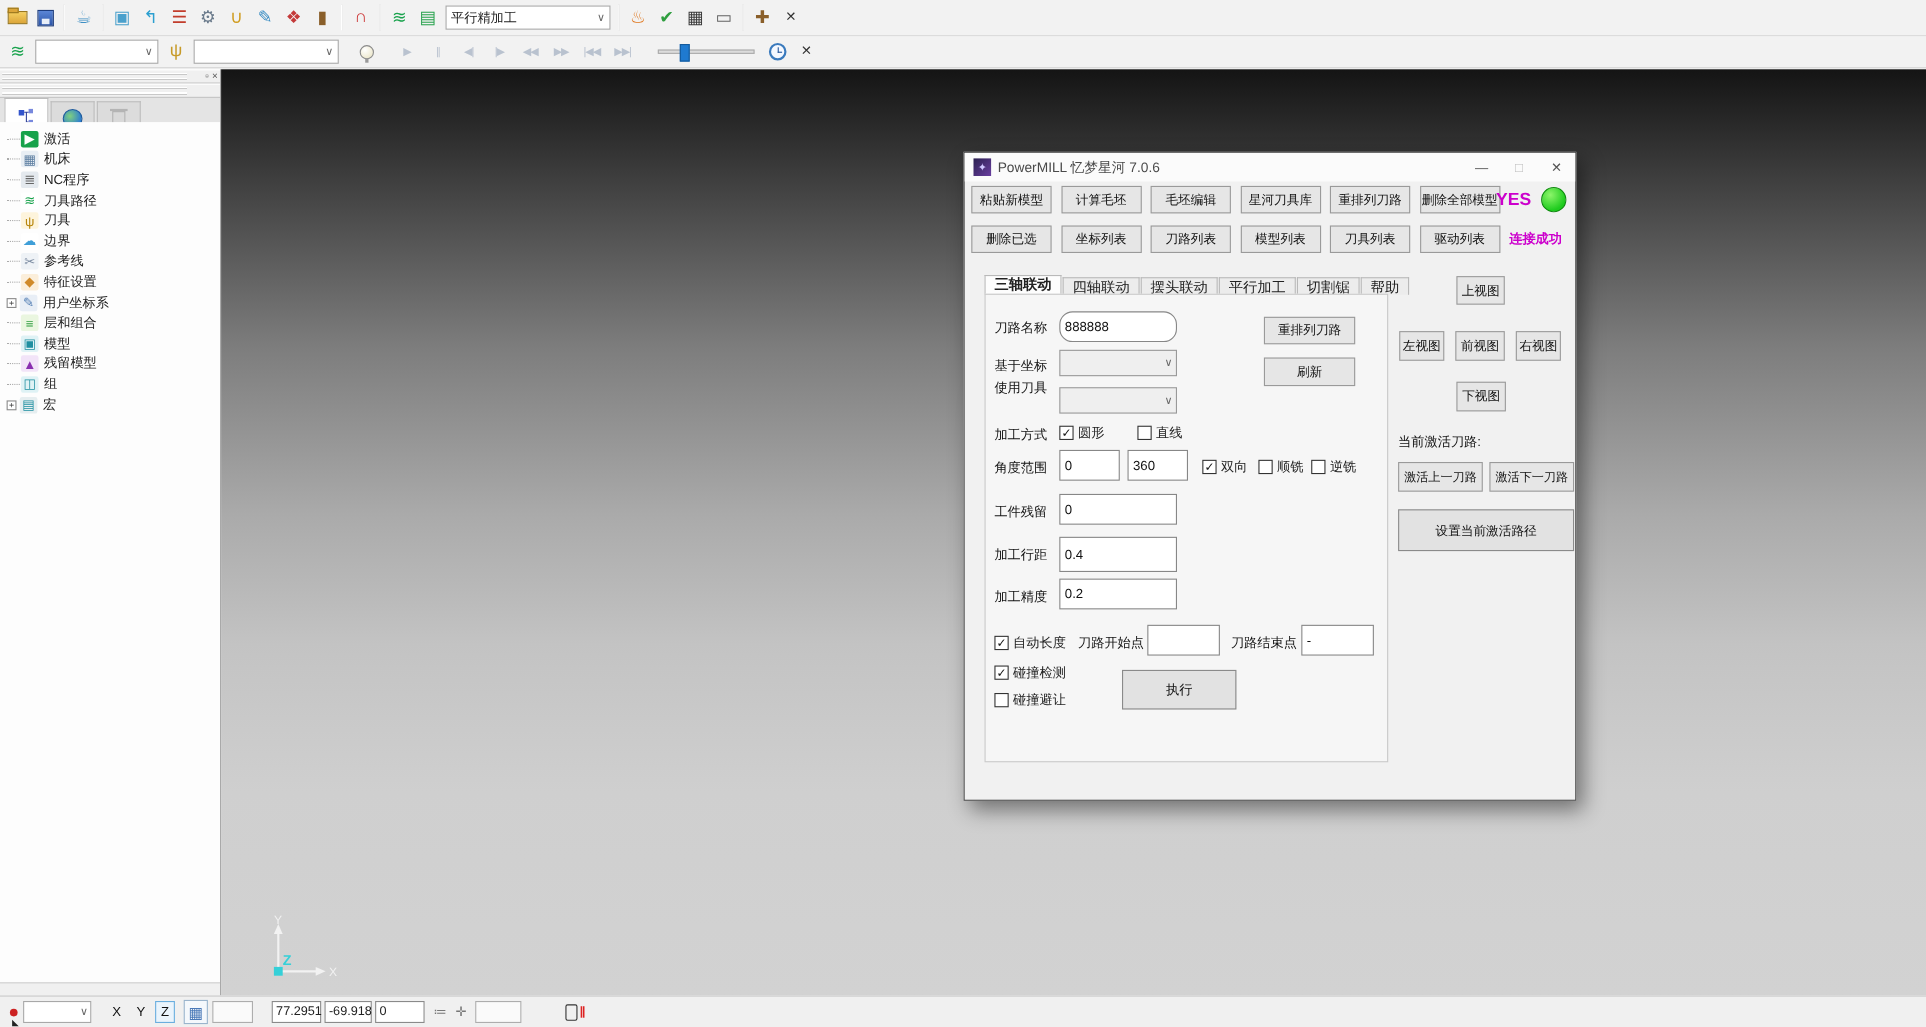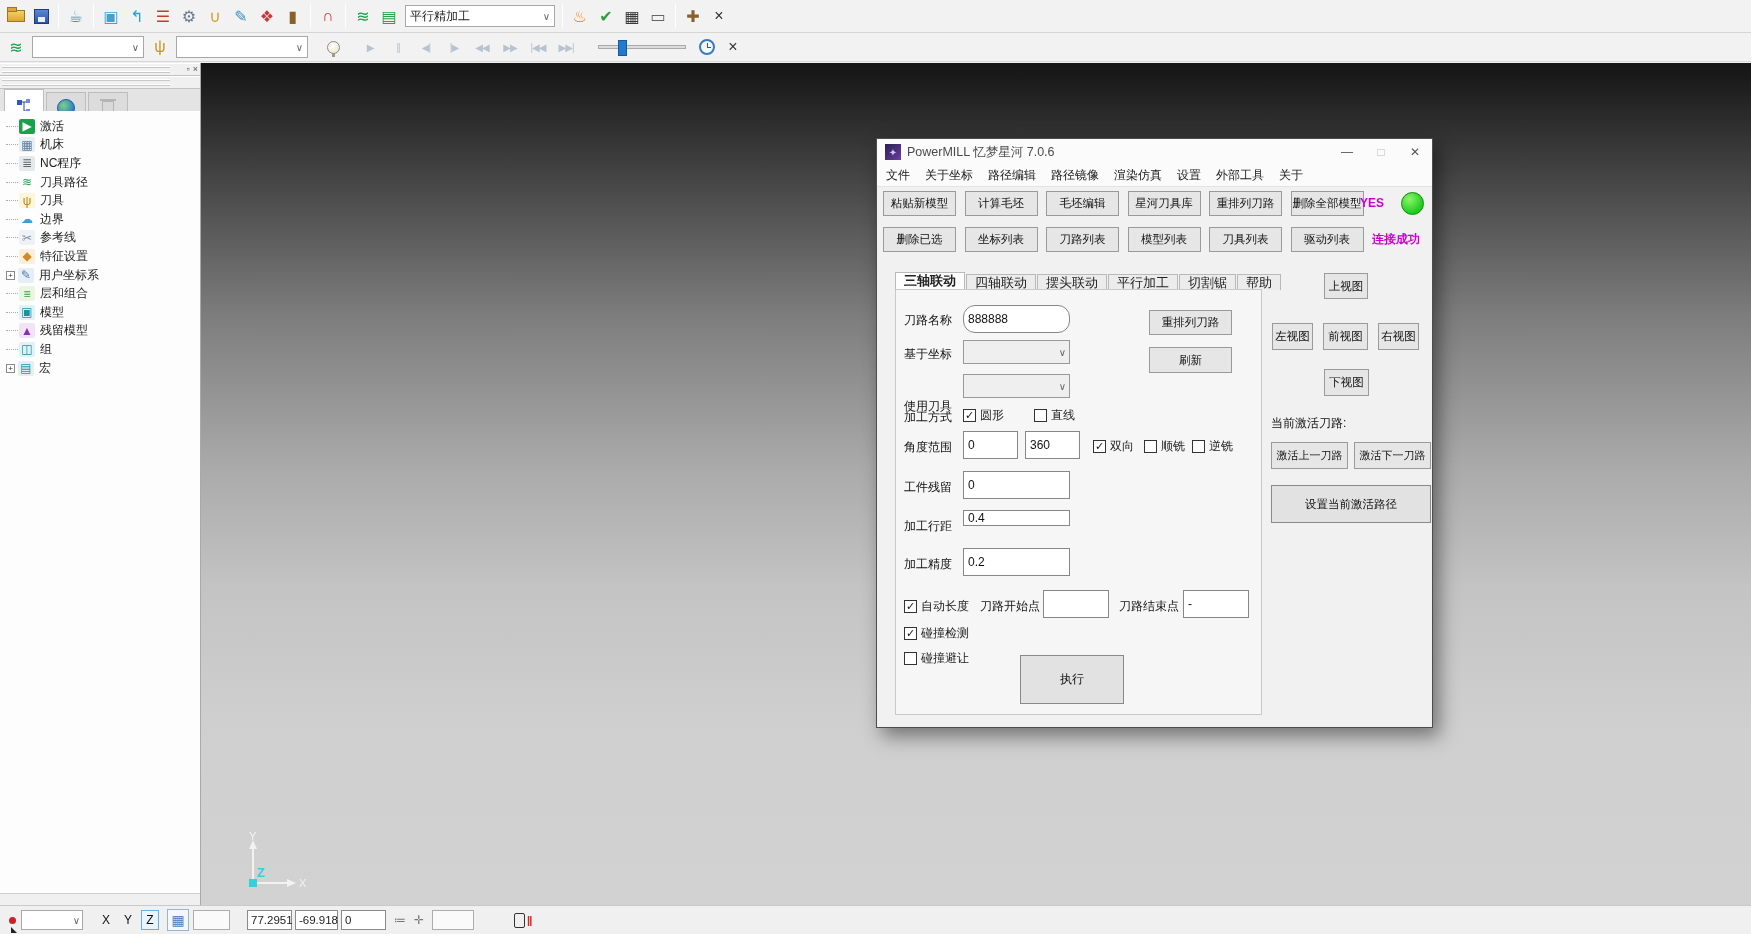--- a/index.html
+++ b/index.html
@@ -70,21 +70,21 @@
   .dlg-winbtn { width:34px; display:flex; align-items:center; justify-content:center; font-size:12px; color:#555; }
   .dlg-winbtn.max { color:#bbb; }
   .dlg-menubar { height:22px; background:#fbfbfb; border-bottom:1px solid #e3e3e3; display:flex; align-items:center; padding-left:9px; gap:15px; }
   .mitem { color:#1a1a1a; }
   .dlg-body { position:relative; height:542px; }
 
   .dbtn { position:static; height:25px; flex:0 0 73px; background:#e6e6e6; border:1px solid #9a9a9a;
           font:11.5px "Liberation Sans","DejaVu Sans",sans-serif; color:#111; white-space:nowrap; overflow:hidden; }
   .btnrow { position:absolute; left:6px; display:flex; gap:8.5px; }
   .magenta { color:#cc00cc; font-weight:bold; }
-  #yes-flag { position:absolute; left:483px; top:4px; height:25px; line-height:25px; font-size:12px; }
+  #yes-flag { position:absolute; left:483px; top:4px; height:25px; line-height:25px; font-size:16px; }
   #conn-ok { position:absolute; left:495px; top:40px; height:25px; line-height:25px; font-size:12px; }
   #green-light { position:absolute; left:524px; top:5px; width:23px; height:23px; border-radius:50%;
      background:radial-gradient(circle at 35% 30%,#8cf56a,#1ecb1e 70%); border:1px solid #0e8a0e; }
 
   #dlg-tabs { position:absolute; left:18px; top:85px; display:flex; align-items:flex-end; height:18px; }
   .tab { height:16px; padding:0 8px; line-height:16px; background:#ececec; border:1px solid #b9b9b9; border-bottom:none; font-size:13px; margin-right:1px; color:#222; }
   .tab.active { height:18px; background:#fdfdfd; font-weight:bold; }
   #tab-panel { position:absolute; left:18px; top:102px; width:367px; height:426px; background:#f6f6f6; border:1px solid #c9c9c9; }
 
   .flabel { position:absolute; left:8px; color:#111; font-size:12px; white-space:nowrap; }
@@ -303,30 +303,20 @@
     <div id="dialog" style="left:675px">
       <div class="dlg-titlebar">
         <span class="dlg-appicon">✦</span>
         <span class="dlg-title">PowerMILL 忆梦星河  7.0.6</span>
         <span class="dlg-winbtns">
           <span class="dlg-winbtn">—</span>
           <span class="dlg-winbtn max">□</span>
           <span class="dlg-winbtn">✕</span>
         </span>
       </div>
-      <div class="dlg-menubar">
-          <span class="mitem">文件</span>
-          <span class="mitem">关于坐标</span>
-          <span class="mitem">路径编辑</span>
-          <span class="mitem">路径镜像</span>
-          <span class="mitem">渲染仿真</span>
-          <span class="mitem">设置</span>
-          <span class="mitem">外部工具</span>
-          <span class="mitem">关于</span>
-        </div>
       <div class="dlg-body">
 
         <div class="btnrow" style="top:4px">
             <button class="dbtn">粘贴新模型</button>
             <button class="dbtn">计算毛坯</button>
             <button class="dbtn">毛坯编辑</button>
             <button class="dbtn">星河刀具库</button>
             <button class="dbtn">重排列刀路</button>
             <button class="dbtn">删除全部模型</button>
           </div>
@@ -356,21 +346,21 @@
           <input class="txt" style="left: 67px; top: 15px; width: 107px; height: 28px; border-radius: 12px;" value="888888">
           <button class="pbtn" style="left:253px;top:20px;width:83px;height:25px">重排列刀路</button>
 
           <span class="flabel" style="top:56px">基于坐标</span>
           <div class="combo" style="left:67px;top:50px;width:107px;height:24px">
             <span></span>
             <span class="chev">∨</span>
           </div>
           <button class="pbtn" style="left:253px;top:57px;width:83px;height:26px">刷新</button>
 
-          <span class="flabel" style="top:108px">使用刀具</span>
+          <span class="flabel" style="top:76px">使用刀具</span>
           <div class="combo" style="left:67px;top:84px;width:107px;height:24px">
             <span></span>
             <span class="chev">∨</span>
           </div>
 
           <span class="flabel" style="top:119px">加工方式</span>
           <span class="cbrow" style="left:67px;top:117px">
             <span class="cb on"></span>
             <span>圆形</span>
           </span>
@@ -392,21 +382,21 @@
           </span>
           <span class="cbrow" style="left:296px;top:148px">
             <span class="cb"></span>
             <span>逆铣</span>
           </span>
 
           <span class="flabel" style="top:189px">工件残留</span>
           <input class="txt" style="left: 67px; top: 181px; width: 107px; height: 28px;" value="0">
 
           <span class="flabel" style="top:228px">加工行距</span>
-          <input class="txt" style="left: 67px; top: 220px; width: 107px; height: 16px;" value="0.4">
+          <input class="txt" style="left: 67px; top: 220px; width: 107px; height: 32px;" value="0.4">
 
           <span class="flabel" style="top:266px">加工精度</span>
           <input class="txt" style="left: 67px; top: 258px; width: 107px; height: 28px;" value="0.2">
 
           <span class="cbrow" style="left:8px;top:308px">
             <span class="cb on"></span>
             <span>自动长度</span>
           </span>
           <span class="flabel" style="left:84px;top:308px">刀路开始点</span>
           <input class="txt" style="left: 147px; top: 300px; width: 66px; height: 28px;" value="">
@@ -415,21 +405,21 @@
 
           <span class="cbrow" style="left:8px;top:335px">
             <span class="cb on"></span>
             <span>碰撞检测</span>
           </span>
           <span class="cbrow" style="left:8px;top:360px">
             <span class="cb"></span>
             <span>碰撞避让</span>
           </span>
 
-          <button class="pbtn bigbtn" style="left:124px;top:365px;width:104px;height:49px;font-size:12px">执行</button>
+          <button class="pbtn bigbtn" style="left:124px;top:341px;width:104px;height:36px;font-size:12px">执行</button>
         </div>
 
         <button class="pbtn" style="left:447px;top:86px;width:44px;height:26px">上视图</button>
         <button class="pbtn" style="left:395px;top:136px;width:41px;height:27px">左视图</button>
         <button class="pbtn" style="left:446px;top:136px;width:45px;height:27px">前视图</button>
         <button class="pbtn" style="left:501px;top:136px;width:41px;height:27px">右视图</button>
         <button class="pbtn" style="left:447px;top:182px;width:45px;height:27px">下视图</button>
 
         <span class="rlabel" style="left:394px;top:228px">当前激活刀路:</span>
         <button class="pbtn" style="left:394px;top:255px;width:77px;height:27px;font-size:11px">激活上一刀路</button>

